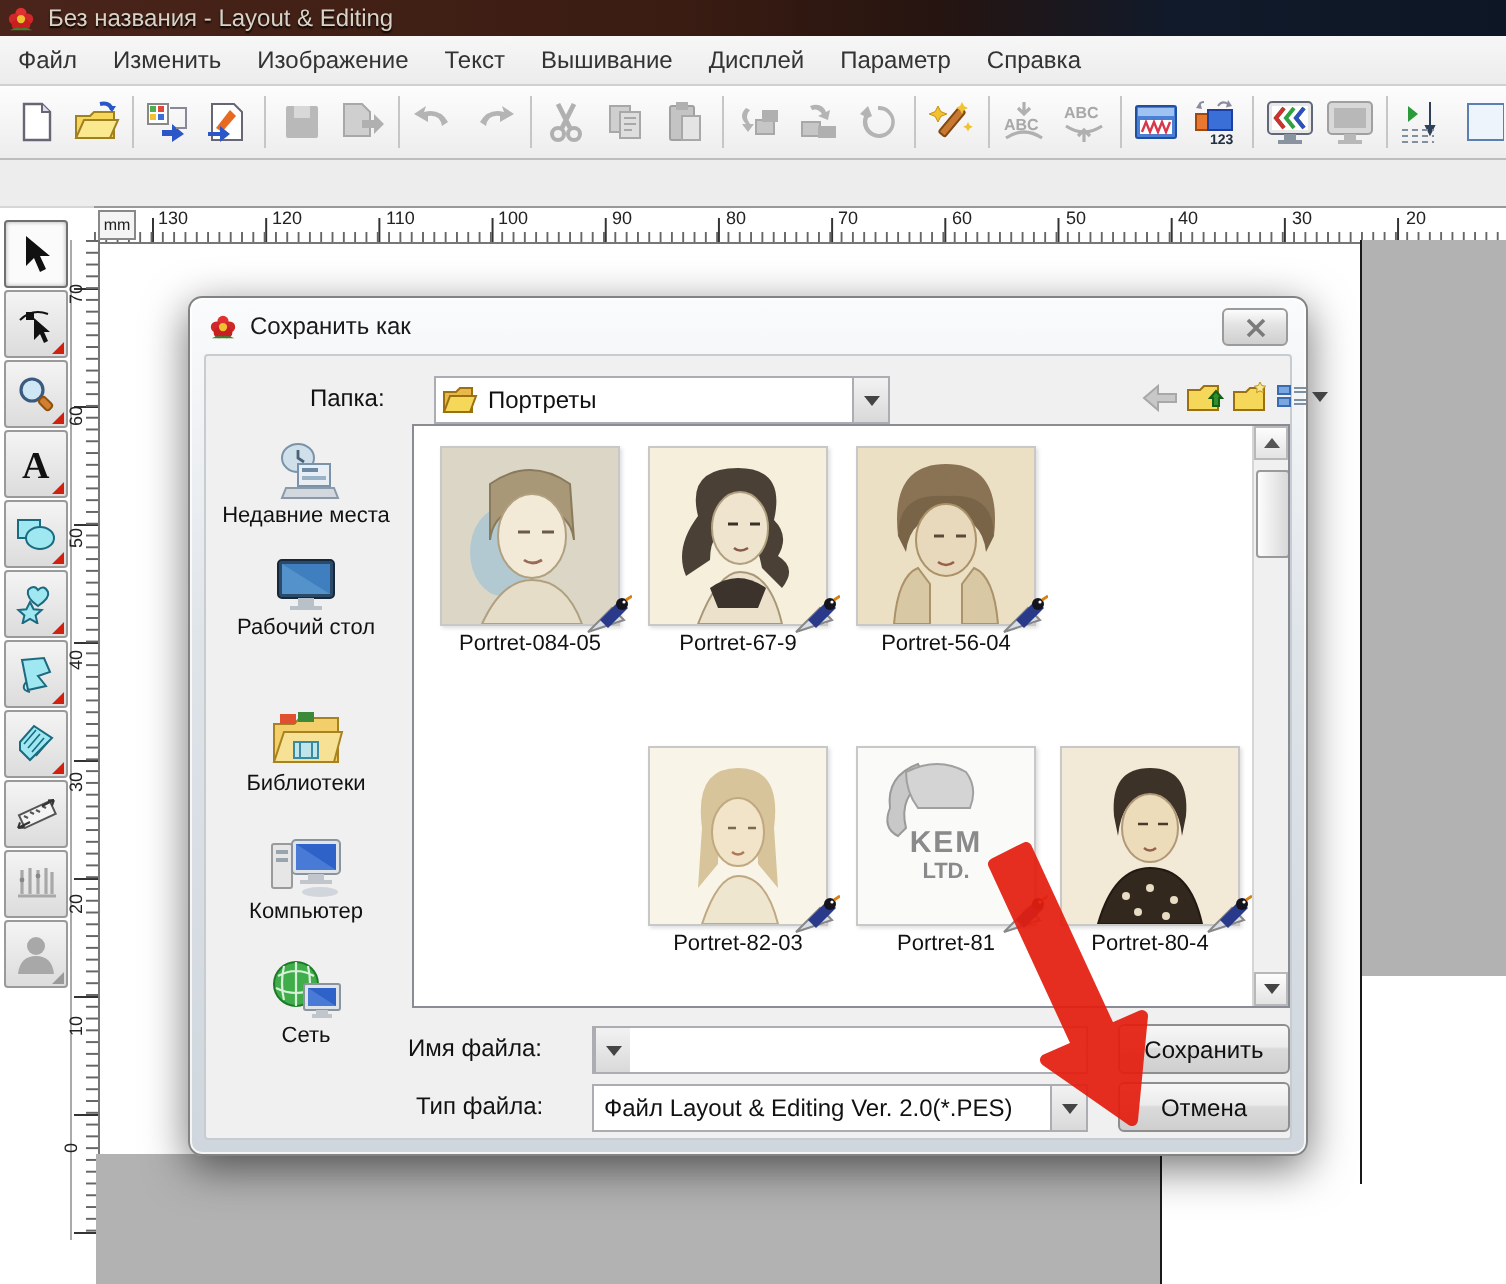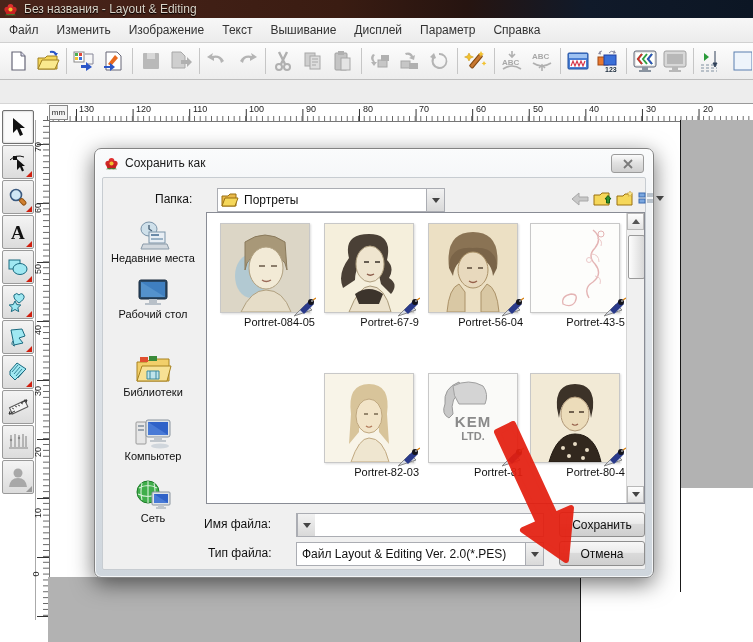--- a/index.html
+++ b/index.html
@@ -66,21 +66,21 @@
     display:flex;align-items:center;justify-content:center;}
   .darr{width:0;height:0;border-left:4px solid transparent;border-right:4px solid transparent;border-top:5px solid #444;}
   .navbtn{position:absolute;width:21px;height:21px;display:flex;align-items:center;justify-content:center;}
   .sidebar-item{position:absolute;width:96px;display:flex;flex-direction:column;align-items:center;font-size:11px;
     color:#111;text-align:center;line-height:13px;}
   .listpanel{position:absolute;left:103px;top:34px;width:437px;height:290px;background:#fff;
     border:1px solid #898c95;overflow:hidden;}
   .fcell{position:absolute;width:100px;text-align:center;}
   .thumb{width:88px;height:88px;margin:0 auto;border:1px solid #c8c8c8;position:relative;box-shadow:1px 1px 2px #ddd;}
   .thumb svg{display:block;}
-  .fname{font-size:11px;color:#111;margin-top:3px;text-align:right;}
+  .fname{font-size:11px;color:#111;margin-top:3px;}
   .bird{position:absolute;right:-7px;bottom:-6px;width:24px;height:22px;}
   .kemtxt{position:absolute;left:0;right:0;top:40px;text-align:center;font-weight:bold;color:#8a8a8a;
     font-size:15px;line-height:15px;letter-spacing:1px;}
   .kemtxt .l2{font-size:11px;letter-spacing:0;}
   
   .sbar{position:absolute;right:0;top:0;width:17px;height:100%;background:#f0f0f0;border-left:1px solid #d5d5d5;}
   .sbtn{position:absolute;left:0;width:17px;height:17px;background:linear-gradient(#fdfdfd,#e3e3e3);
     border:1px solid #b8b8b8;box-sizing:border-box;display:flex;align-items:center;justify-content:center;}
   .sthumb{position:absolute;left:1px;top:22px;width:15px;height:42px;border:1px solid #9a9a9a;border-radius:2px;
     background:linear-gradient(90deg,#fdfdfd,#d8d8d8);}
@@ -584,40 +584,20 @@
             <path d="M2 20 L14 8 L20 14 Z" fill="#d8dce4" stroke="#888"></path>
             <path d="M8 14 L18 4 L22 8 L12 18 Z" fill="#2a3a8a"></path>
             <circle cx="19" cy="6" r="3" fill="#14141c"></circle>
               <circle cx="20" cy="5" r=".8" fill="#fff"></circle>
             <path d="M21 4 l3 -2" stroke="#d88010" stroke-width="1.4"></path>
           </svg>
         </div>
         <div class="fname">Portret-56-04</div>
       </div>
 
-      <div class="fcell" style="left:318px;top:10px">
-        <div class="thumb">
-          <svg width="88" height="88" viewBox="0 0 88 88">
-            <rect width="88" height="88" fill="#fdfdfb"></rect>
-            <path d="M62 6 q10 8 2 18 q-8 8 0 16 q8 10 -2 18 q-10 6 -4 16" fill="none" stroke="#e4b4b4" stroke-width="1.4"></path>
-            <path d="M66 14 q6 2 4 8 M60 30 q8 0 8 8 M64 52 q7 1 5 8" fill="none" stroke="#eccaca"></path>
-            <circle cx="70" cy="10" r="3" fill="none" stroke="#e4b4b4"></circle>
-            <circle cx="58" cy="36" r="2.5" fill="none" stroke="#eccaca"></circle>
-            <path d="M40 70 q-10 2 -8 10 q8 4 12 -2 q4 -8 -4 -8" fill="none" stroke="#e4b4b4" stroke-width="1.3"></path>
-          </svg>
-          <svg class="bird" viewBox="0 0 24 22">
-            <path d="M2 20 L14 8 L20 14 Z" fill="#d8dce4" stroke="#888"></path>
-            <path d="M8 14 L18 4 L22 8 L12 18 Z" fill="#2a3a8a"></path>
-            <circle cx="19" cy="6" r="3" fill="#14141c"></circle>
-              <circle cx="20" cy="5" r=".8" fill="#fff"></circle>
-            <path d="M21 4 l3 -2" stroke="#d88010" stroke-width="1.4"></path>
-          </svg>
-        </div>
-        <div class="fname">Portret-43-5</div>
-      </div>
 
 
       <div class="fcell" style="left:112px;top:160px">
         <div class="thumb">
           <svg width="88" height="88" viewBox="0 0 88 88">
             <rect width="88" height="88" fill="#f8f4e8"></rect>
             <path d="M26 40 Q22 10 44 10 Q66 10 62 40 L64 70 L54 58 Q54 34 44 32 Q34 34 34 58 L24 70 Z" fill="#d8c49a"></path>
             <ellipse cx="44" cy="42" rx="13" ry="17" fill="#f2e4c8" stroke="#c0a880"></ellipse>
             <path d="M39 40 h4 M49 40 h4" stroke="#7a6a50" stroke-width="1.3"></path>
             <path d="M41 52 q3 2.5 6 0" stroke="#b07858" fill="none" stroke-width="1.2"></path>

